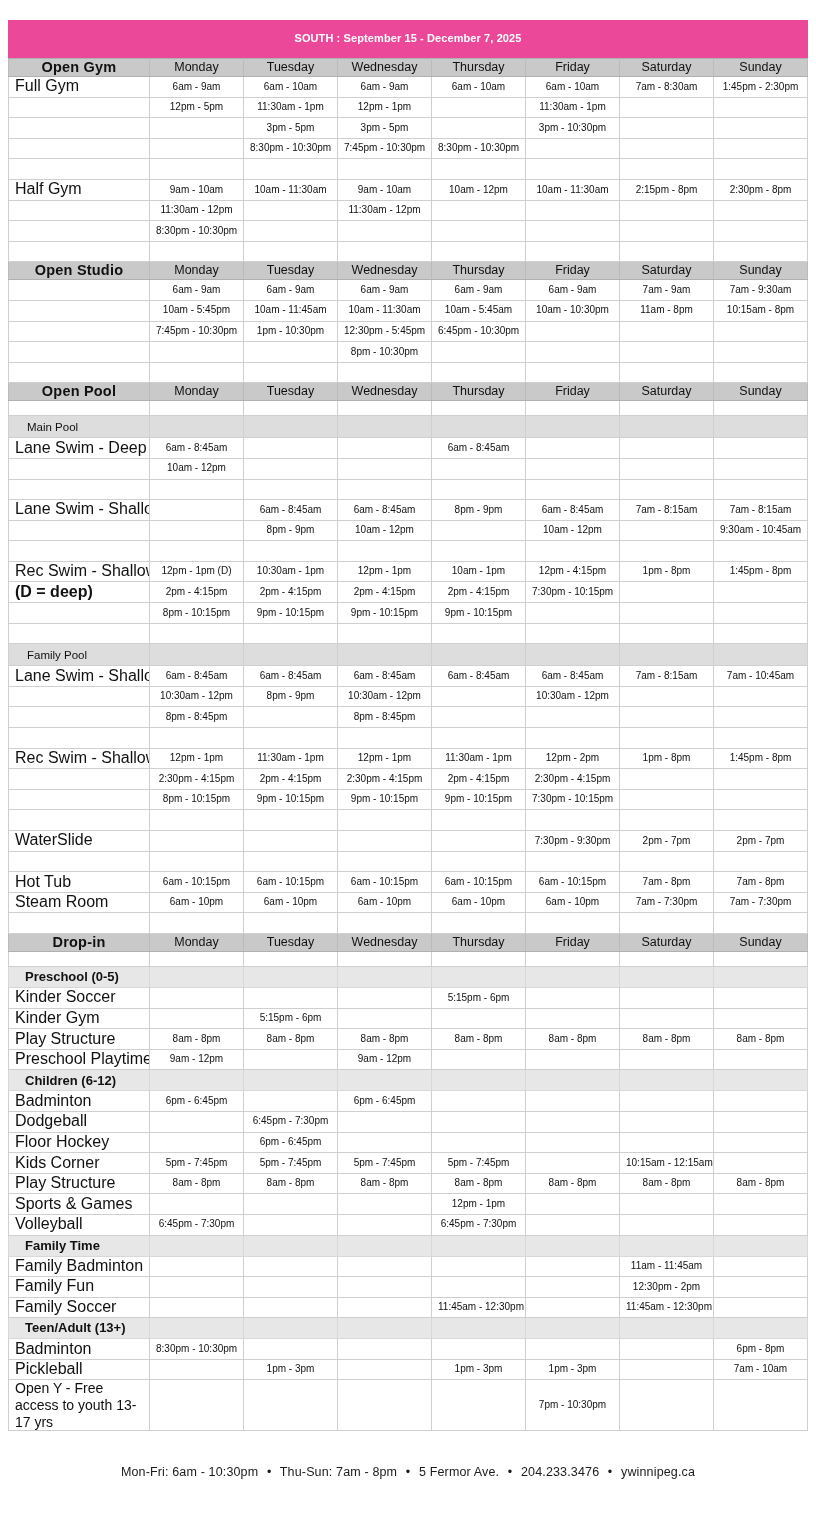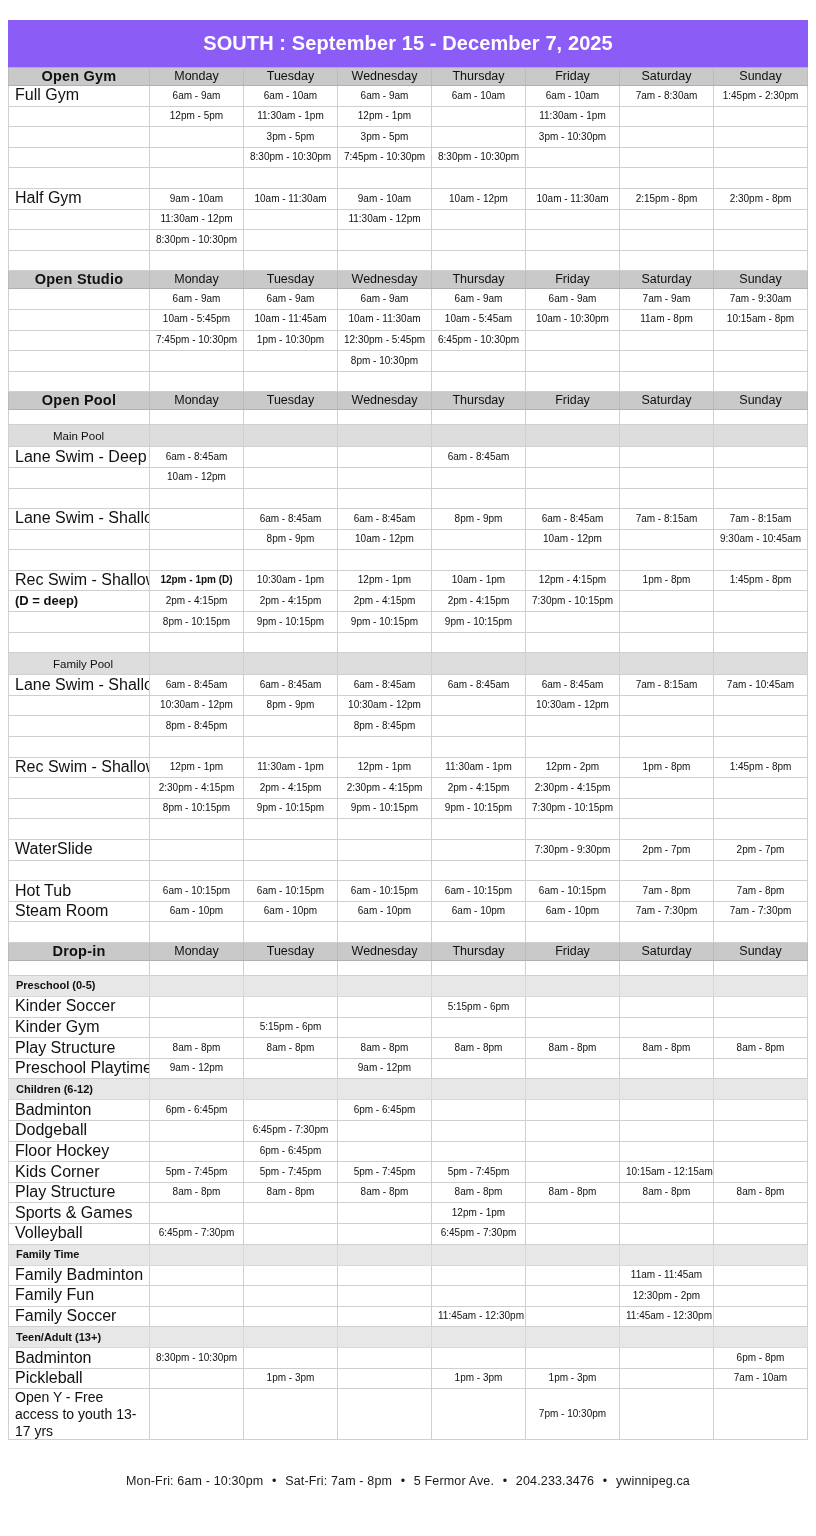--- a/index.html
+++ b/index.html
@@ -15,24 +15,24 @@
   }
   .page {
     width: 816px;
     min-height: 1536px;
     padding: 20px 8px 0 8px;
     background: #ffffff;
   }
 
   
   .titlebar {
-    background: #8b5cf6;
+    background: #ec4899;
     color: #ffffff;
     text-align: center;
-    font-size: 20px;
+    font-size: 11px;
     font-weight: bold;
     letter-spacing: .1px;
     padding: 13px 4px 14px 4px;
     line-height: 1;
   }
 
   
   table.sched {
     width: 800px;
     border-collapse: collapse;
@@ -71,52 +71,52 @@
   }
 
   
   tr.groupband td {
     background: #dddddd;
     border-color: #d0d0d0;
     height: 22px;
   }
   tr.groupband td.grp-title {
     text-align: left;
-    padding-left: 44px;
+    padding-left: 18px;
     font-size: 11.5px;
     font-weight: normal;
   }
 
   
   tr.catband td {
     background: #e7e7e7;
     border-color: #d8d8d8;
     height: 21px;
   }
   tr.catband td.cat-title {
     text-align: left;
     font-weight: bold;
-    font-size: 11px;
-    padding-left: 7px;
+    font-size: 13px;
+    padding-left: 16px;
   }
 
   
   td.label {
     text-align: left;
     font-size: 16px;
     padding-left: 7px;
     border-left: 1px solid #cfcfcf;
     border-right: 1px solid #cfcfcf;
   }
-  td.label.bold { font-weight: bold; font-size: 13px; }
+  td.label.bold { font-weight: bold; font-size: 16px; }
   td.time {
     text-align: center;
     font-size: 10px;
   }
-  td.time.bold { font-weight: bold; }
+  td.time.bold { font-weight: normal; }
 
   
   tr.spacer td { height: 20.6px; background: #ffffff; }
 
   
   tr.tall td { height: 36px; }
   td.label.twoline {
     white-space: normal;
     line-height: 1.18;
     font-size: 14px;
@@ -813,21 +813,21 @@
           <td class="time">7pm - 10:30pm</td>
           <td class="time"></td>
           <td class="time"></td>
         </tr>
       </tbody>
   </table>
 
   <div class="footer">
     <span>Mon-Fri: 6am - 10:30pm</span>
     <span class="dot">•</span>
-    <span>Sat-Fri: 7am - 8pm</span>
+    <span>Thu-Sun: 7am - 8pm</span>
     <span class="dot">•</span>
     <span>5 Fermor Ave.</span>
     <span class="dot">•</span>
     <span>204.233.3476</span>
     <span class="dot">•</span>
     <span>ywinnipeg.ca</span>
   </div>
 
 </div>
 

